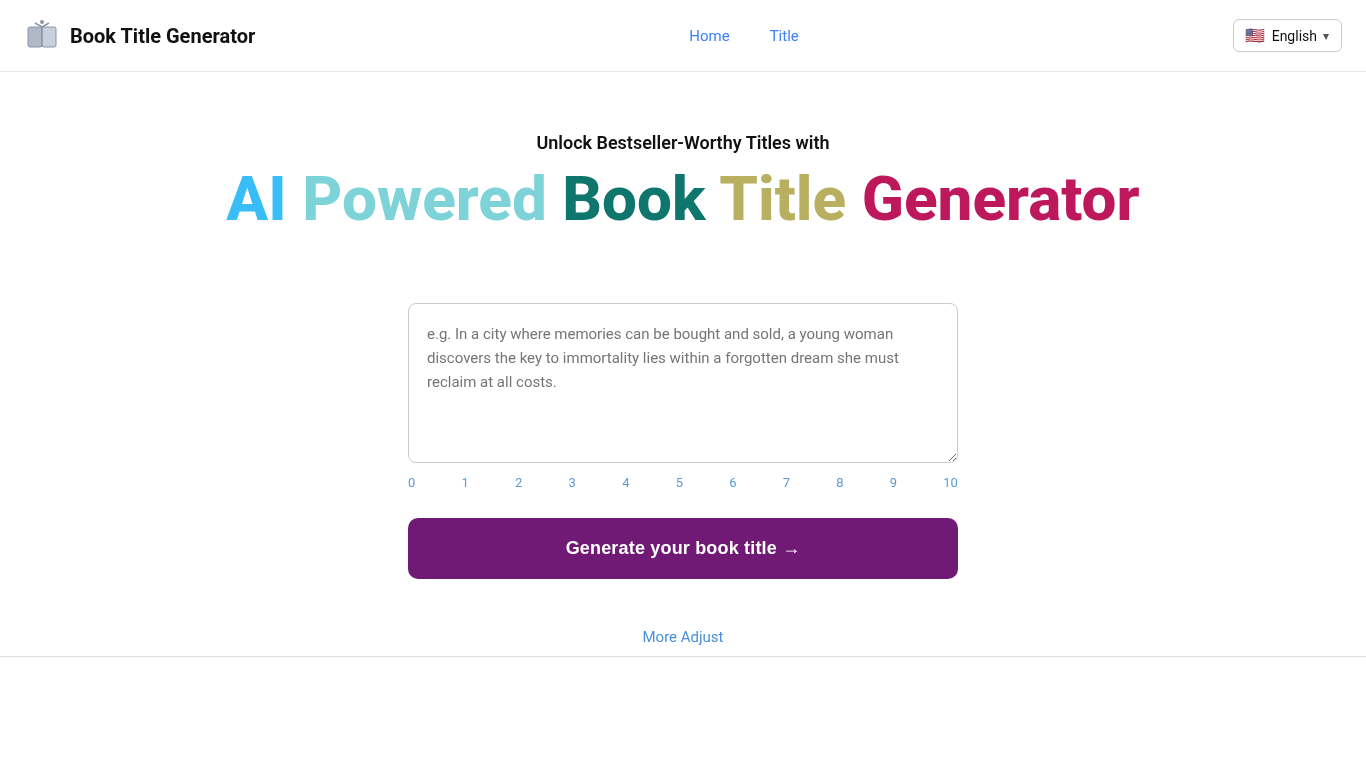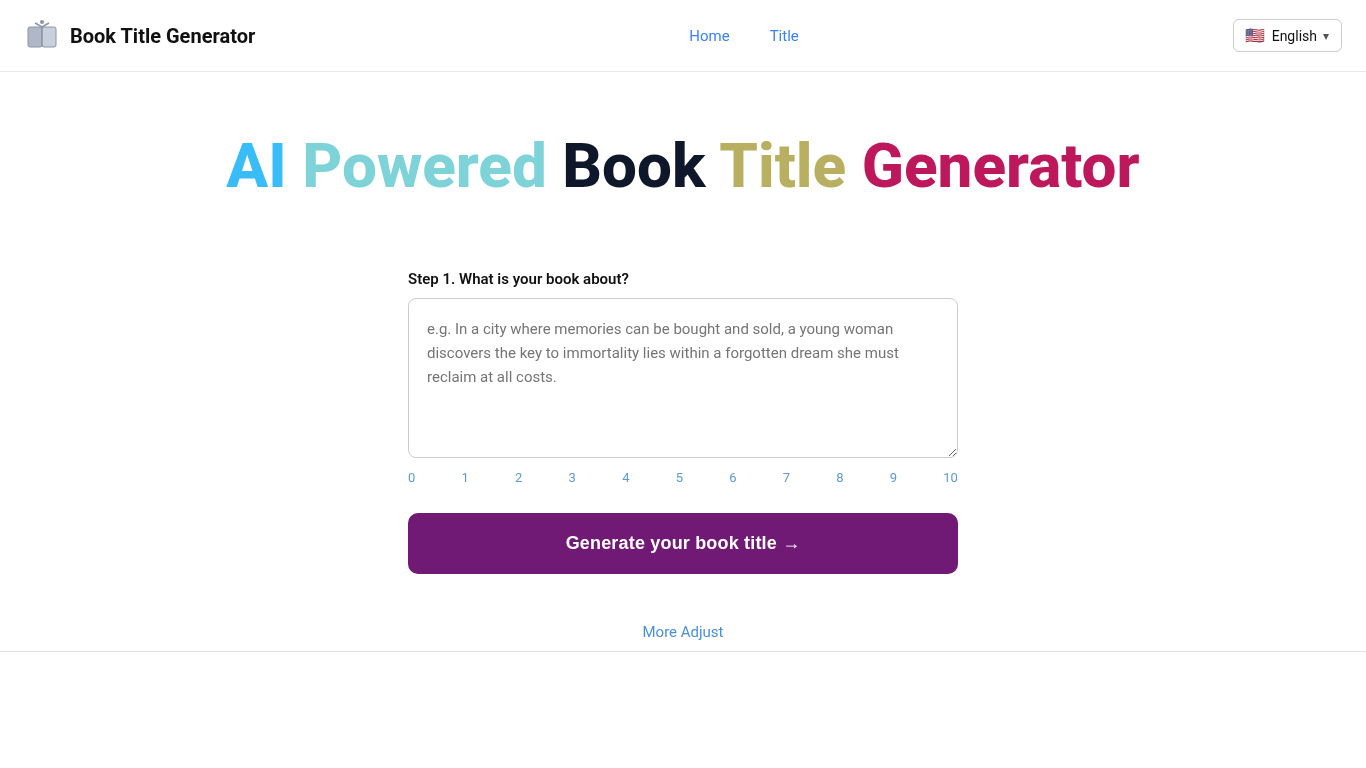--- a/index.html
+++ b/index.html
@@ -86,21 +86,21 @@
       color: #111;
       margin-bottom: 12px;
     }
     .hero-title {
       font-size: 62px;
       font-weight: 800;
       line-height: 1.1;
     }
     .word-ai { color: #38bdf8; }
     .word-powered { color: #7dd3d8; }
-    .word-book { color: #0f172a; }
+    .word-book { color: #0f766e; }
     .word-title { color: #b8b060; margin-top: 16px; }
     .word-generator { color: #be185d; }
 
     
     .form-section {
       max-width: 590px;
       margin: 30px auto 0;
       padding: 0 20px;
     }
     .step-label {
@@ -214,31 +214,31 @@
   <div class="nav-right">
     <div class="lang-select">
       <span class="lang-flag">🇺🇸</span>
       <span>English</span>
       <span class="lang-arrow">▾</span>
     </div>
   </div>
 </nav>
 
 <section class="hero">
+  <p class="hero-subtitle">Unlock Bestseller-Worthy Titles with</p>
   <h1 class="hero-title">
     <span class="word-ai">AI </span>
     <span class="word-powered">Powered </span>
     <span class="word-book">Book </span>
     <span class="word-title">Title </span>
     <span class="word-generator">Generator</span>
   </h1>
 </section>
 
 <div class="form-section">
-  <p class="step-label">Step 1. What is your book about?</p>
   <textarea class="book-textarea" placeholder="e.g. In a city where memories can be bought and sold, a young woman discovers the key to immortality lies within a forgotten dream she must reclaim at all costs." style=""></textarea>
 
 
   <div class="slider-container">
 
     <input type="range" class="slider-input" min="0" max="10" value="5" style="width: 100%; cursor: pointer; accent-color: rgb(26, 26, 46); height: 10px; margin-bottom: 4px;">
     <div class="slider-labels">
       <span>0</span>
       <span>1</span>
       <span>2</span>

